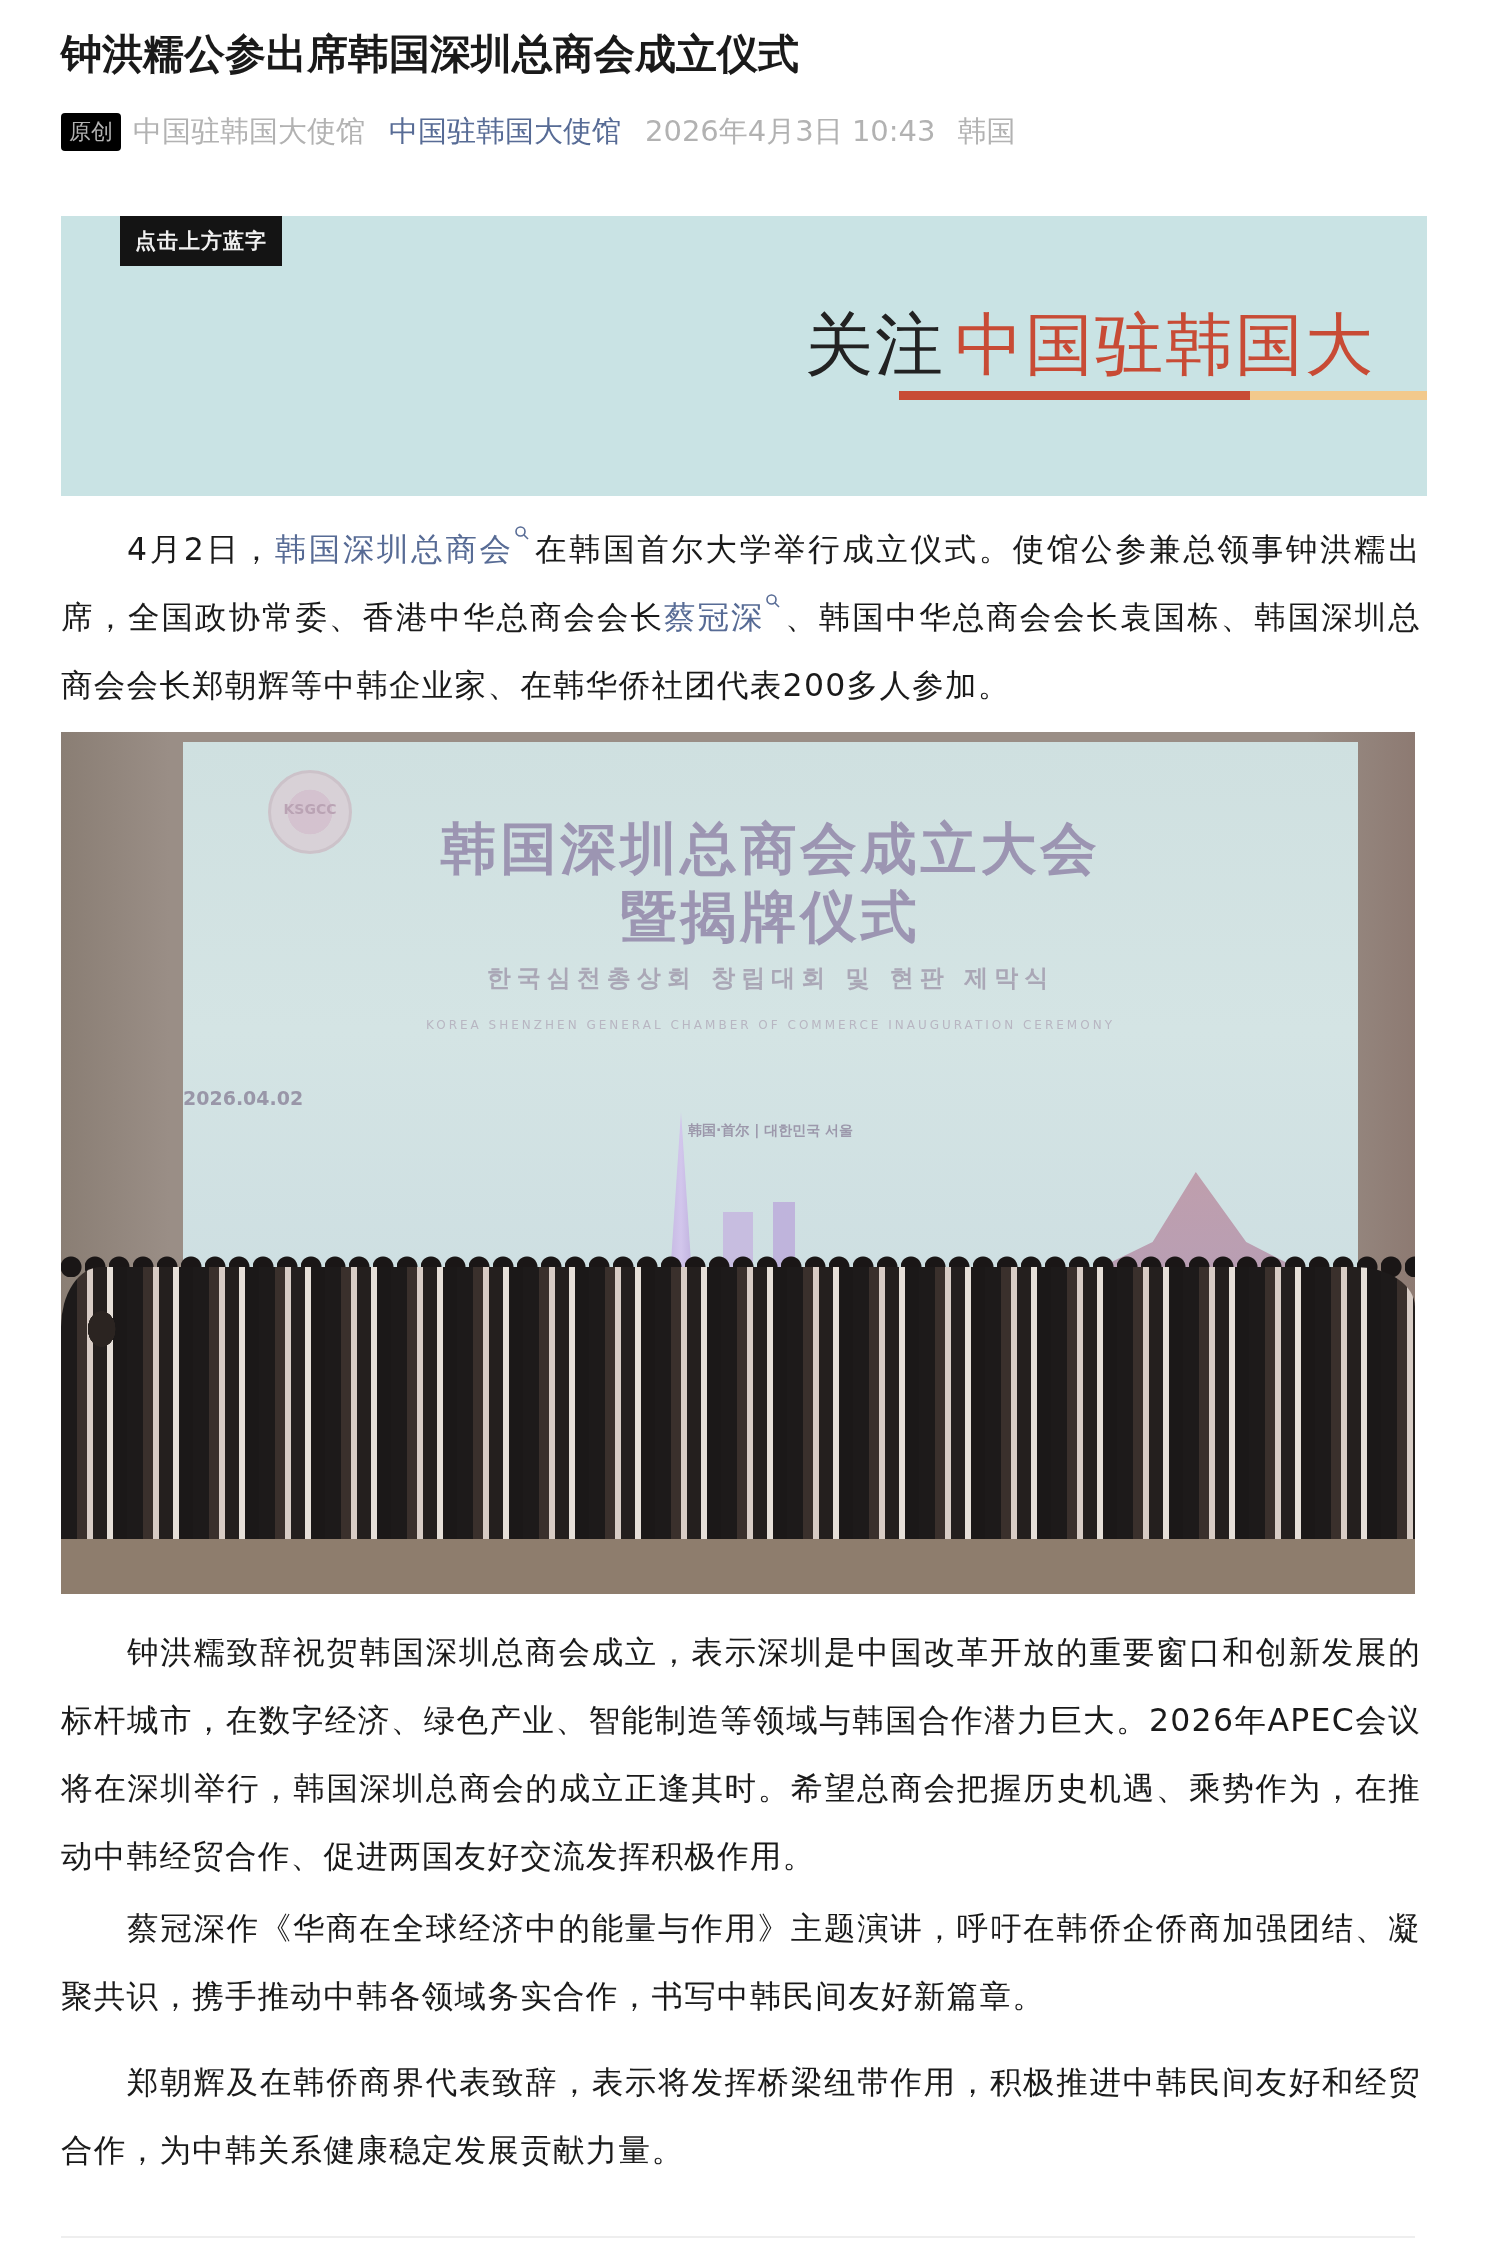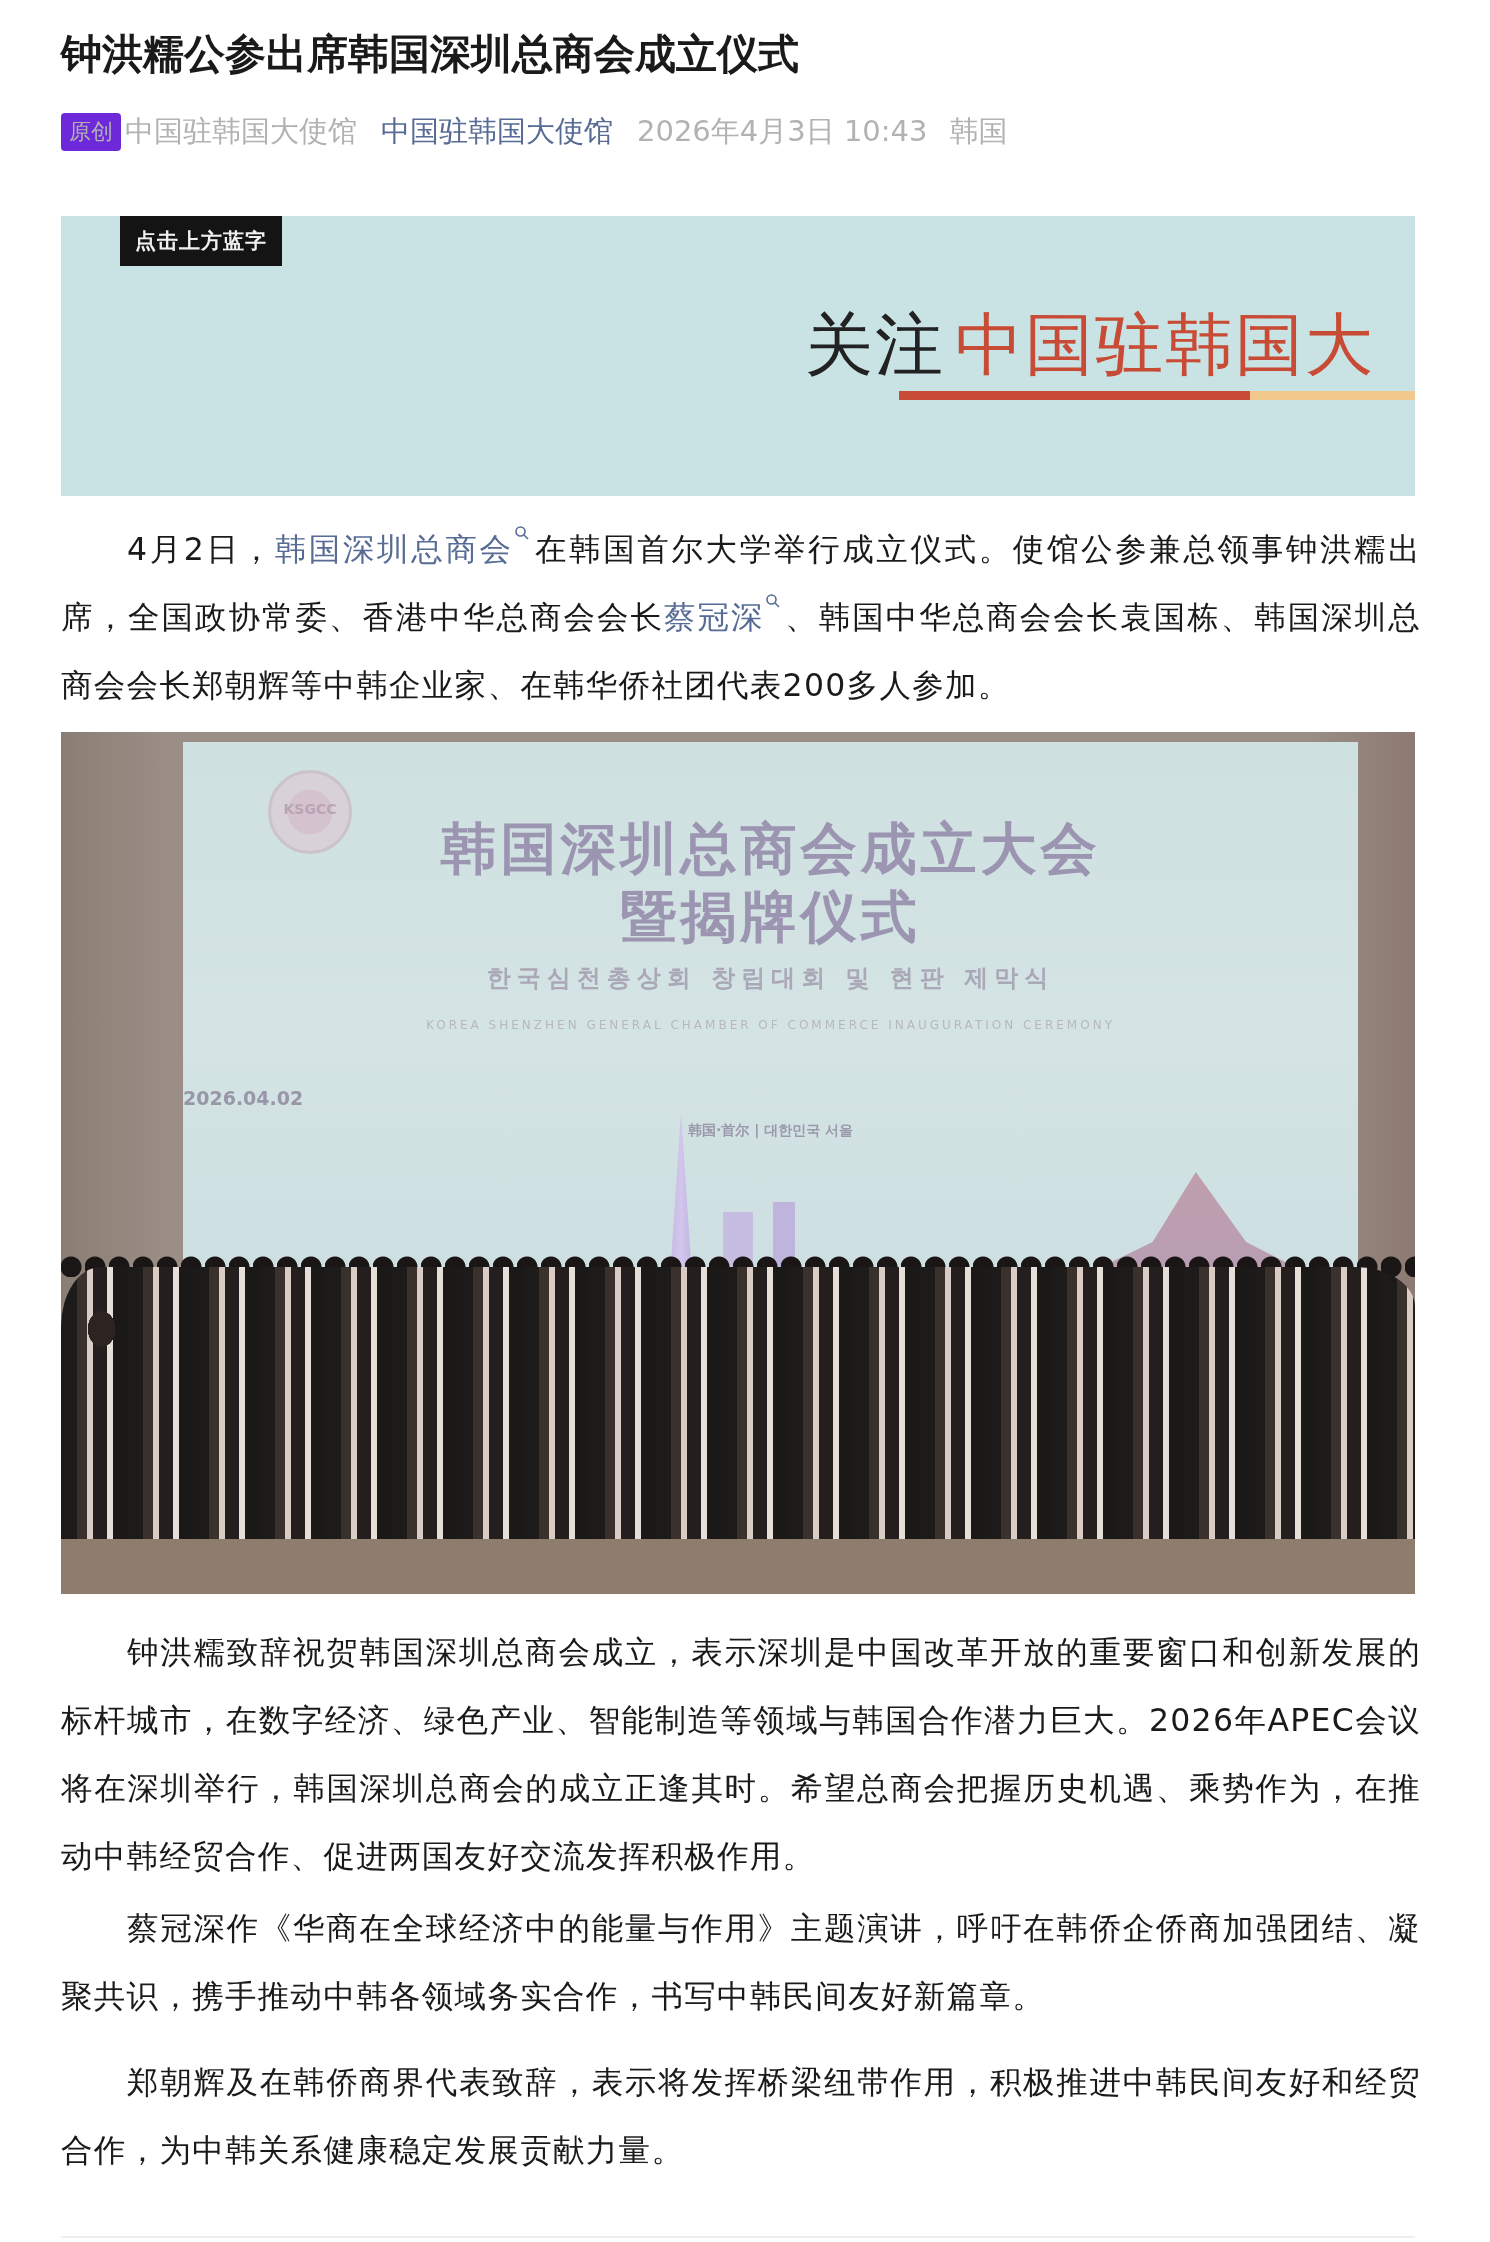--- a/index.html
+++ b/index.html
@@ -12,30 +12,30 @@
     position: absolute; left: 61px; top: 26px; width: 1360px;
     font-size: 41px; font-weight: bold; line-height: 56px; letter-spacing: 0px;
     color: #1a1a1a; margin: 0;
   }
   .meta {
     position: absolute; left: 61px; top: 110px; height: 44px;
     display: flex; align-items: center; font-size: 29px; color: #b2b2b2;
     white-space: nowrap;
   }
   .badge {
-    background: #6d28d9; color: #b2b2b2; font-size: 22px;
-    padding: 4px 8px; border-radius: 4px; margin-right: 4px; line-height: 30px;
+    background: #000000; color: #b2b2b2; font-size: 22px;
+    padding: 4px 8px; border-radius: 4px; margin-right: 12px; line-height: 30px;
   }
   .meta .author { margin-right: 24px; }
   .meta .account { color: #576b95; margin-right: 24px; }
   .meta .date { margin-right: 22px; }
 
   .banner {
     position: absolute; left: 61px; top: 216px; width: 1354px; height: 280px;
-    background: #c9e3e4; overflow: hidden;
+    background: #c9e3e4; overflow: hidden; padding-left: 12px;
   }
   .banner .tag {
     position: absolute; left: 59px; top: 0; width: 162px; height: 50px;
     background: #141414; color: #f0f0f0; font-weight: bold; font-size: 21px;
     display: flex; align-items: center; justify-content: center; letter-spacing: 1px;
   }
   .banner .follow {
     position: absolute; left: 744px; top: 84px; font-size: 68px; line-height: 90px;
     white-space: nowrap; letter-spacing: 2px;
   }

